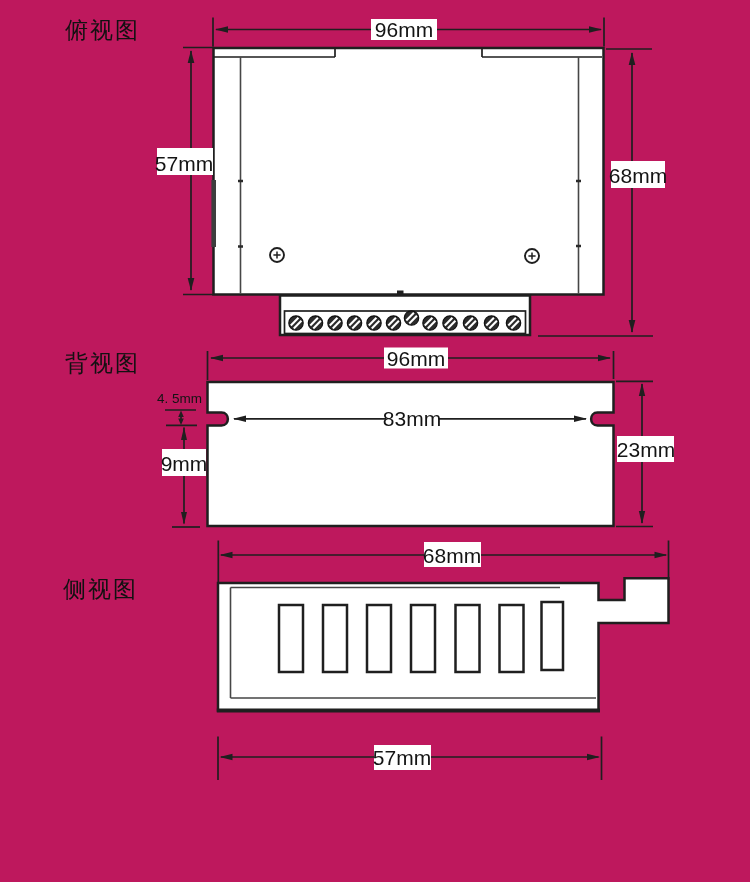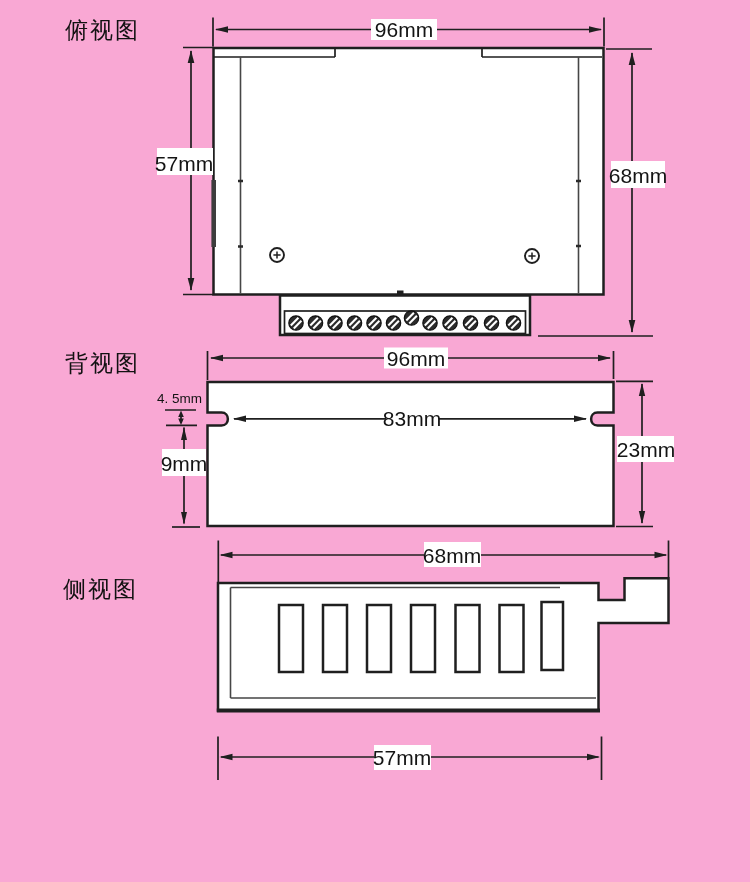--- a/index.html
+++ b/index.html
@@ -1,16 +1,16 @@
 <!DOCTYPE html>
 <html><head>
 <meta charset="utf-8">
 <style>
   html,body{margin:0;padding:0;background:#ffffff;}
-  .canvas{position:relative;width:750px;height:882px;background:#f9a8d4;overflow:hidden;
+  .canvas{position:relative;width:750px;height:882px;background:#be185d;overflow:hidden;
           font-family:"Liberation Sans","DejaVu Sans",sans-serif;}
   svg{display:block}
   .ln{stroke:#1f1f1f;fill:none;stroke-width:1.7px;}
   .ln2{stroke:#1f1f1f;fill:none;stroke-width:2.5px;}
   .ln3{stroke:#1f1f1f;fill:none;stroke-width:4px;}
   .thin{stroke:#464646;fill:none;stroke-width:1.6px;}
   .arrow{fill:#1f1f1f;stroke:none;}
   .gap{fill:#ffffff;stroke:none;}
   .body{fill:#ffffff;}
   text{fill:#141414;}

